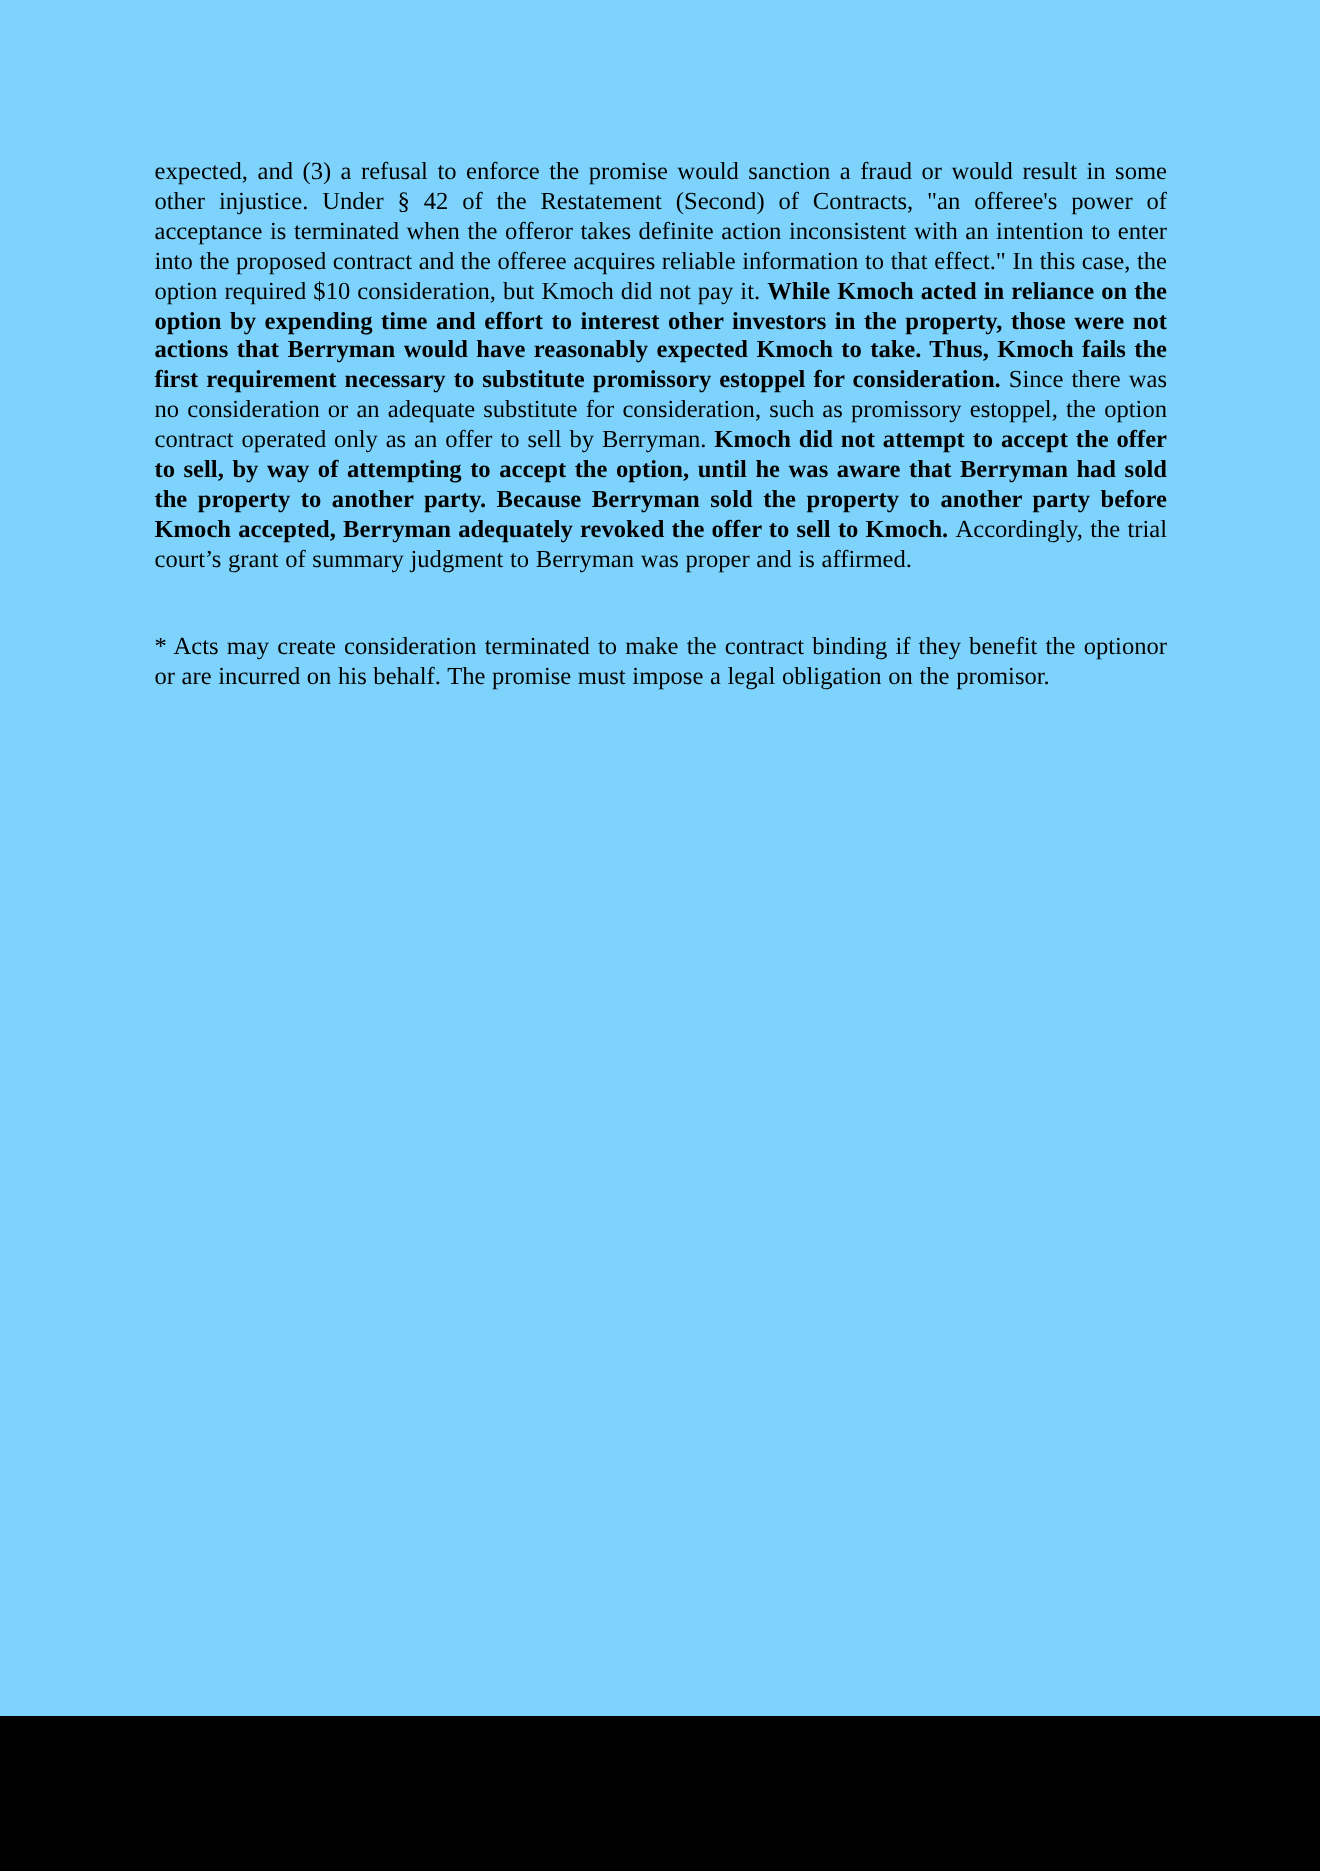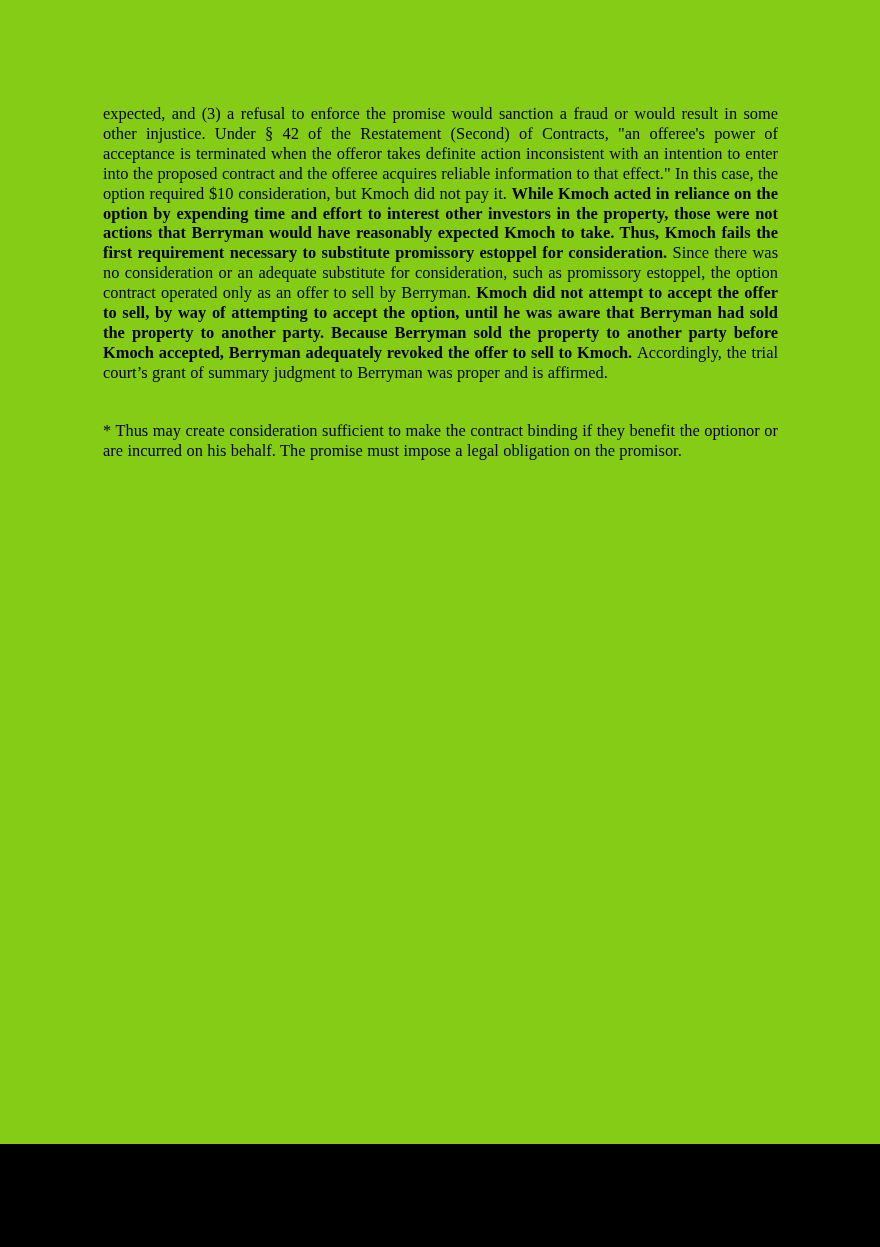--- a/index.html
+++ b/index.html
@@ -10,21 +10,21 @@
     width: 880px;
     height: 1247px;
     position: relative;
     overflow: hidden;
     background: #ffffff;
     font-family: "Liberation Serif", serif;
   }
   .page {
     position: absolute;
     inset: 0;
-    background: #84cc16;
+    background: #7dd3fc;
   }
   .text-block {
     position: absolute;
     left: 103px;
     top: 104px;
     width: 675px;
     color: #000000;
   }
   .para {
     margin: 0;
@@ -47,16 +47,16 @@
     height: 103px;
     background: #000000;
   }
 </style>
 </head>
 <body style="background: rgb(255, 255, 255);">
 
 <div class="page">
   <div class="text-block" style="color: rgb(0, 0, 0);">
     <p class="para"><span class="regular">expected, and (3) a refusal to enforce the promise would sanction a fraud or would result in some other injustice. Under § 42 of the Restatement (Second) of Contracts, "an offeree's power of acceptance is terminated when the offeror takes definite action inconsistent with an intention to enter into the proposed contract and the offeree acquires reliable information to that effect." In this case, the option required $10 consideration, but Kmoch did not pay it. </span><span class="bold">While Kmoch acted in reliance on the option by expending time and effort to interest other investors in the property, those were not actions that Berryman would have reasonably expected Kmoch to take. Thus, Kmoch fails the first requirement necessary to substitute promissory estoppel for consideration. </span><span class="regular">Since there was no consideration or an adequate substitute for consideration, such as promissory estoppel, the option contract operated only as an offer to sell by Berryman. </span><span class="bold">Kmoch did not attempt to accept the offer to sell, by way of attempting to accept the option, until he was aware that Berryman had sold the property to another party. Because Berryman sold the property to another party before Kmoch accepted, Berryman adequately revoked the offer to sell to Kmoch. </span><span class="regular">Accordingly, the trial court’s grant of summary judgment to Berryman was proper and is affirmed.</span></p>
-    <p class="para footnote"><span class="regular">* Thus may create consideration sufficient to make the contract binding if they benefit the optionor or are incurred on his behalf. The promise must impose a legal obligation on the promisor.</span></p>
+    <p class="para footnote"><span class="regular">* Acts may create consideration terminated to make the contract binding if they benefit the optionor or are incurred on his behalf. The promise must impose a legal obligation on the promisor.</span></p>
   </div>
   <div class="bottom-bar" style="background: rgb(0, 0, 0);"></div>
 </div>
 
 </body></html>

